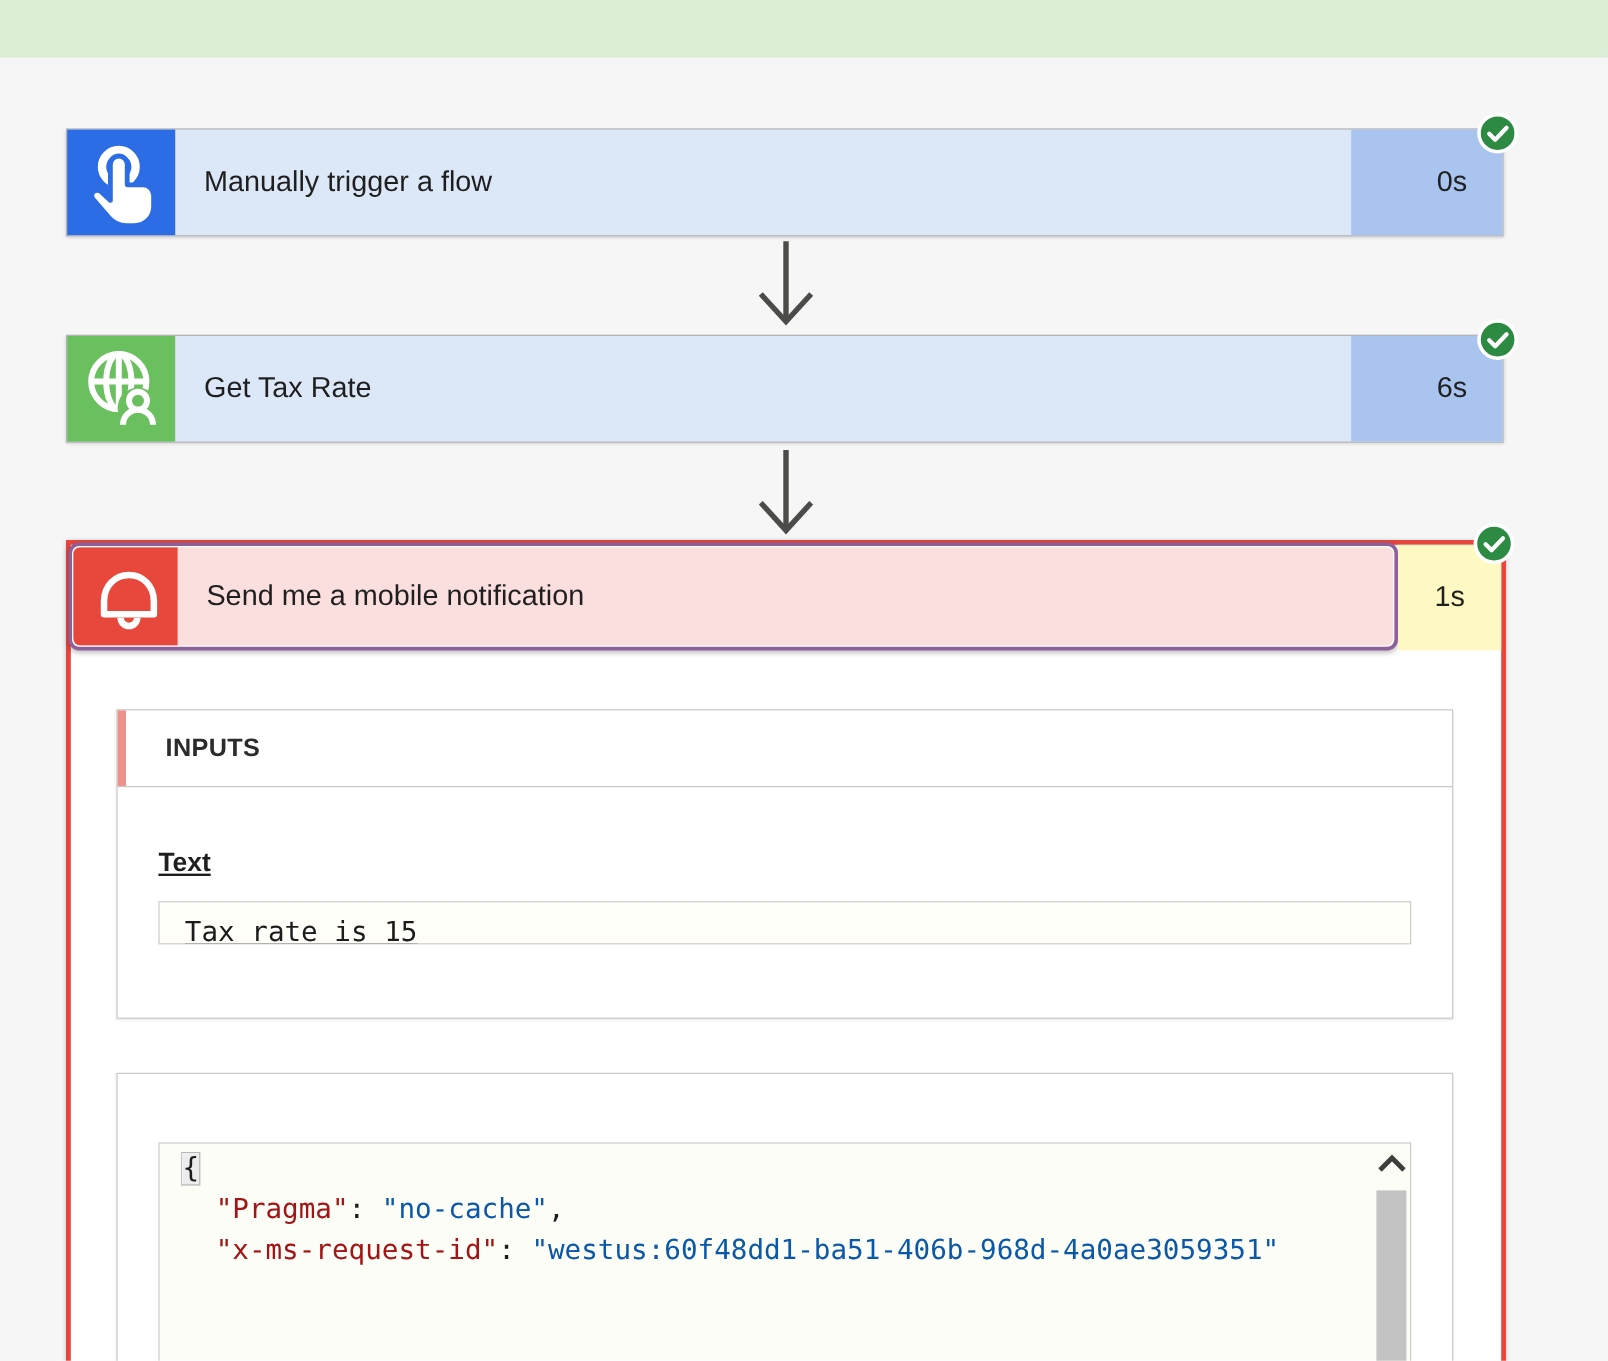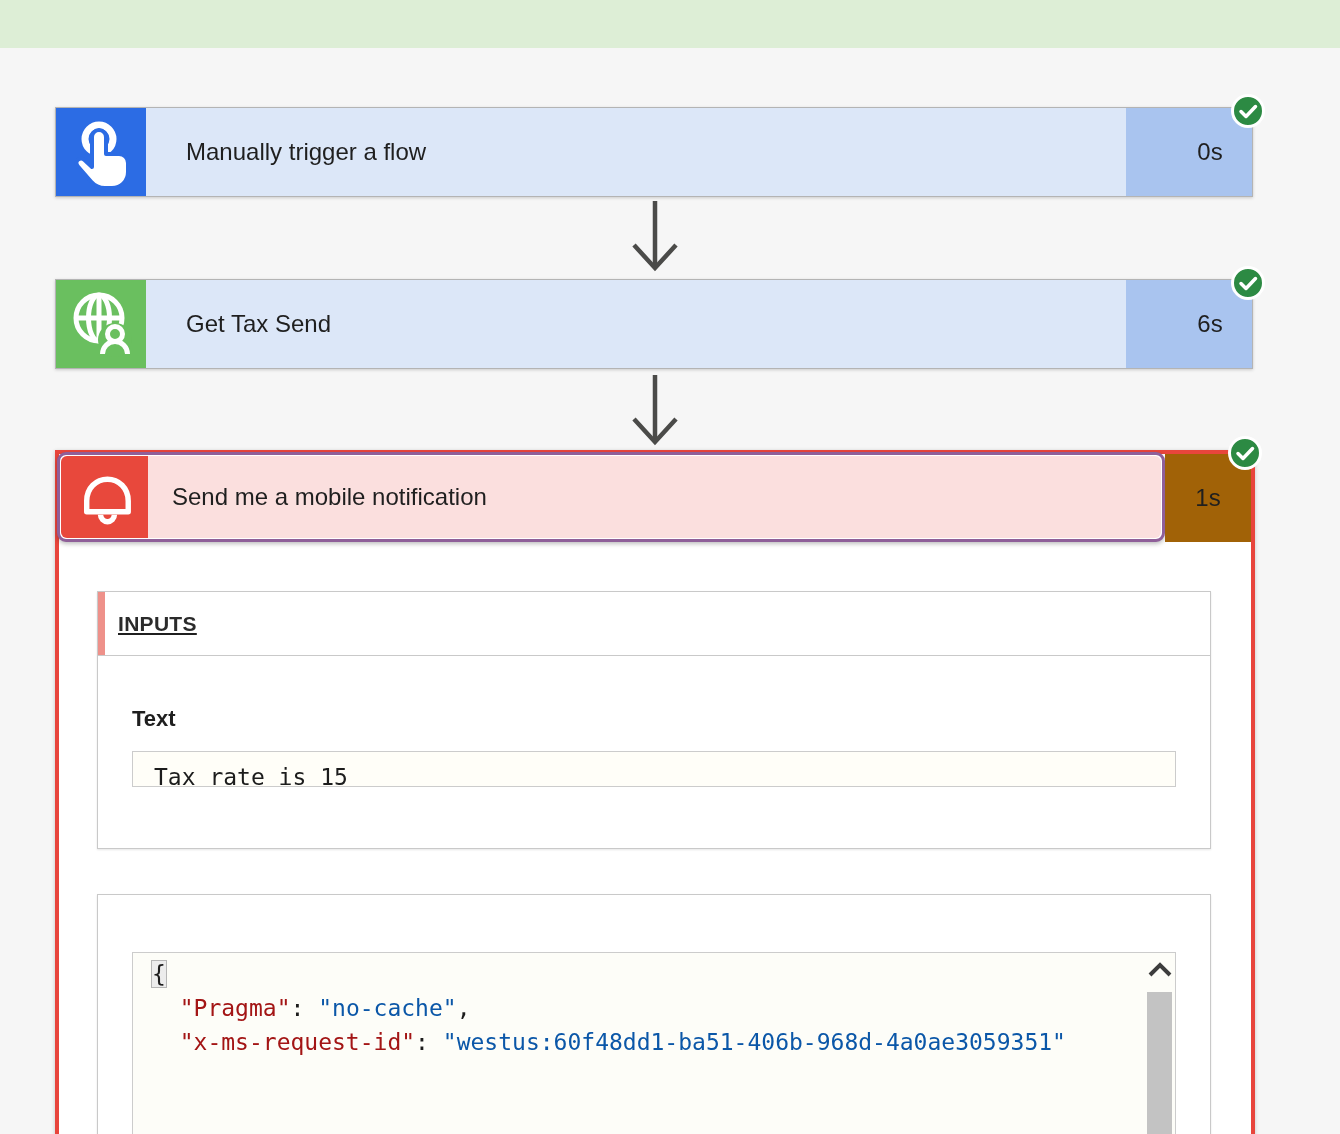--- a/index.html
+++ b/index.html
@@ -11,21 +11,20 @@
   }
   .top-banner{position:absolute;left:0;top:0;width:1340px;height:48px;background:#ddeed6;}
 
   
   .step-row{
     position:absolute;left:55px;width:1198px;height:90px;
     display:flex;box-sizing:border-box;
     border:1px solid #b4b4b4;background:#dce7f8;
     box-shadow:0 1px 3px rgba(0,0,0,.18);
     cursor:pointer;
-    gap:16px;
   }
   .step-icon{width:90px;display:flex;align-items:center;justify-content:center;flex:none;}
   .icon-blue{background:#2c6ce4;}
   .icon-green{background:#6abf5f;}
   .step-title{flex:1;display:flex;align-items:center;padding-left:24px;font-size:24px;}
   .step-duration{width:84px;flex:none;background:#a9c4ef;display:flex;align-items:center;justify-content:center;font-size:24px;padding-left:42px;}
   .check-badge{position:absolute;top:-16px;right:-15px;width:38px;height:38px;}
 
   
   .flow-arrow{position:absolute;left:625px;width:60px;height:74px;}
@@ -39,42 +38,42 @@
   .card-header-row{display:flex;height:98px;margin:-2px 0 16px -2px;justify-content:flex-end;}
   .notif-header{
     flex:1;box-sizing:border-box;height:90px;
     border:3px solid #8f5f99;border-radius:9px;background:#ffffff;
     padding:1px;cursor:pointer;box-shadow:0 2px 4px rgba(0,0,0,.25);
   }
   .notif-inner{display:flex;width:100%;height:100%;border-radius:6px;overflow:hidden;background:#fbdfde;}
   .notif-icon{width:87px;flex:none;background:#e8483c;display:flex;align-items:center;justify-content:center;}
   .notif-title{flex:1;display:flex;align-items:center;padding-left:24px;font-size:24px;}
   .duration-salmon{
-    width:86px;flex:none;height:88px;margin-top:2px;background:#a16207;
+    width:86px;flex:none;height:88px;margin-top:2px;background:#fef9c3;
     display:flex;align-items:center;justify-content:center;font-size:24px;
   }
   .card-check{position:absolute;top:-20px;right:-13px;width:38px;height:38px;}
 
   
   .section{
     margin-left:38px;width:1114px;box-sizing:border-box;
     border:1px solid #c9c9c9;background:#ffffff;
     box-shadow:0 1px 2px rgba(0,0,0,.1);
   }
   .section-inputs{margin-top:41px;height:258px;}
   .section-outputs{margin-top:45px;height:430px;}
   .section-header{
     position:relative;height:64px;box-sizing:border-box;
     border-bottom:1px solid #c9c9c9;
-    display:flex;align-items:center;padding-left:20px;text-decoration:underline;
+    display:flex;align-items:center;padding-left:40px;
   }
   .section-outputs .section-header{height:60px;}
   .section-accent{position:absolute;left:0;top:0;bottom:0;width:7px;background:#ee918a;}
   .section-title{font-weight:bold;font-size:21px;color:#2b2b2b;letter-spacing:.3px;}
-  .inputs-content{padding:50px 34px 0 34px;}
+  .inputs-content{padding:50px 34px 0 34px;text-decoration:underline;}
   .outputs-content{padding:57px 34px 0 34px;}
   .field-label{font-weight:bold;font-size:22px;margin-bottom:19px;line-height:26px;}
   .field-value{
     height:36px;box-sizing:border-box;border:1px solid #cccccc;background:#fffef8;
     font-family:"DejaVu Sans Mono", monospace;font-size:23px;line-height:50px;
     padding-left:21px;color:#1c1c1c;overflow:hidden;white-space:pre;
   }
   .code-box{
     position:relative;box-sizing:border-box;height:300px;
     border:1px solid #cccccc;background:#fdfdf8;
@@ -126,21 +125,21 @@
         <path d="M20.5 39 h45"></path>
         <path d="M43 16.5 v45"></path>
       </g>
       <circle cx="59" cy="61" r="17" fill="#6abf5f"></circle>
       <g fill="none" stroke="#ffffff" stroke-width="5">
         <circle cx="59" cy="55" r="7.5"></circle>
         <path d="M46.5 75 a12.5 12.5 0 0 1 25 0"></path>
       </g>
     </svg>
   </div>
-  <div class="step-title">Get Tax Send</div>
+  <div class="step-title">Get Tax Rate</div>
   <div class="step-duration">6s</div>
   <div class="check-badge">
     <svg width="38" height="38" viewBox="0 0 38 38">
       <circle cx="19" cy="19" r="15.5" fill="#2c8a43" stroke="#ffffff" stroke-width="3"></circle>
       <path d="M12 19.5 l5 5 l9.5 -10" stroke="#ffffff" stroke-width="3.5" fill="none" stroke-linecap="round" stroke-linejoin="round"></path>
     </svg>
   </div>
 </div>
 
 <svg class="flow-arrow" style="top:373px" viewBox="0 0 60 74">

